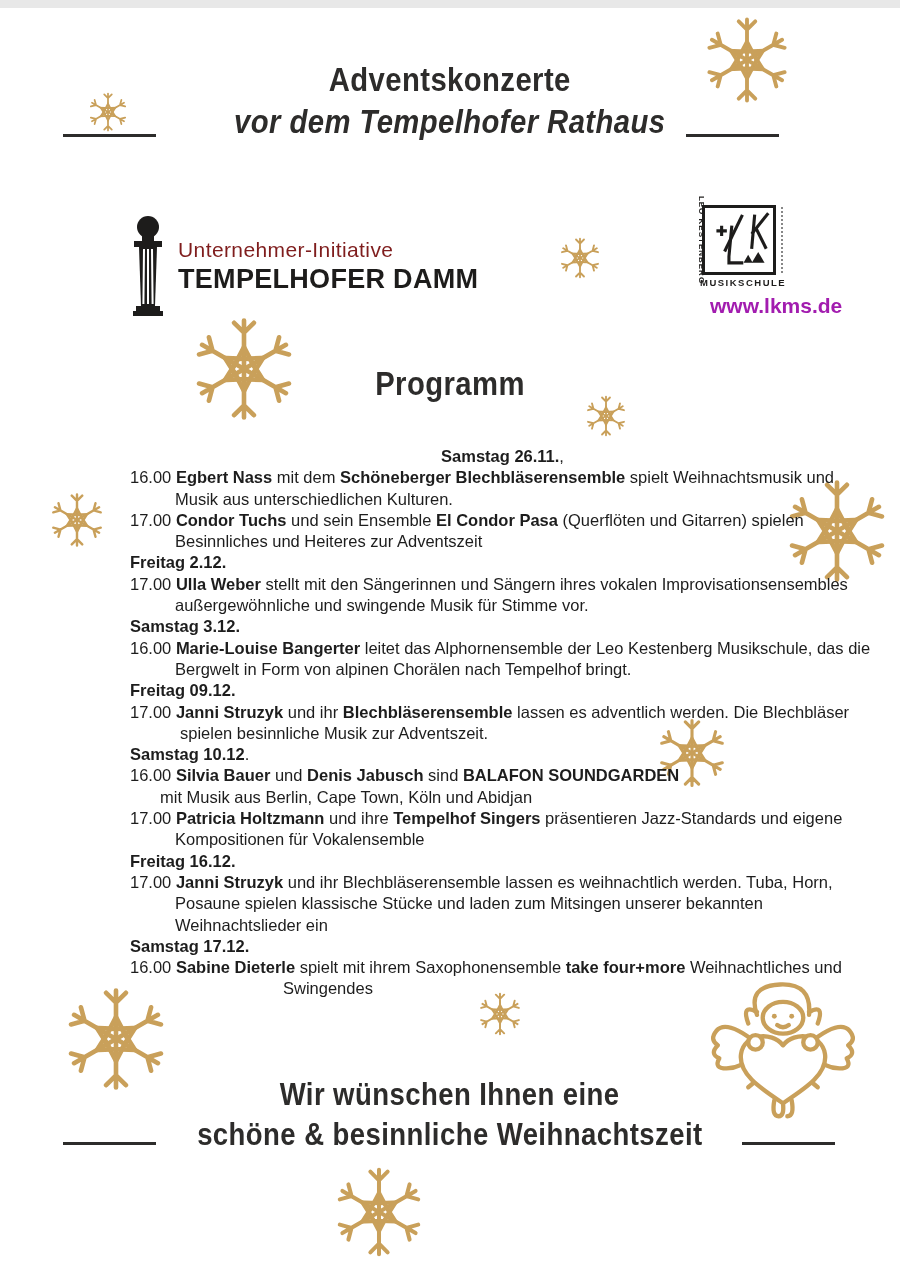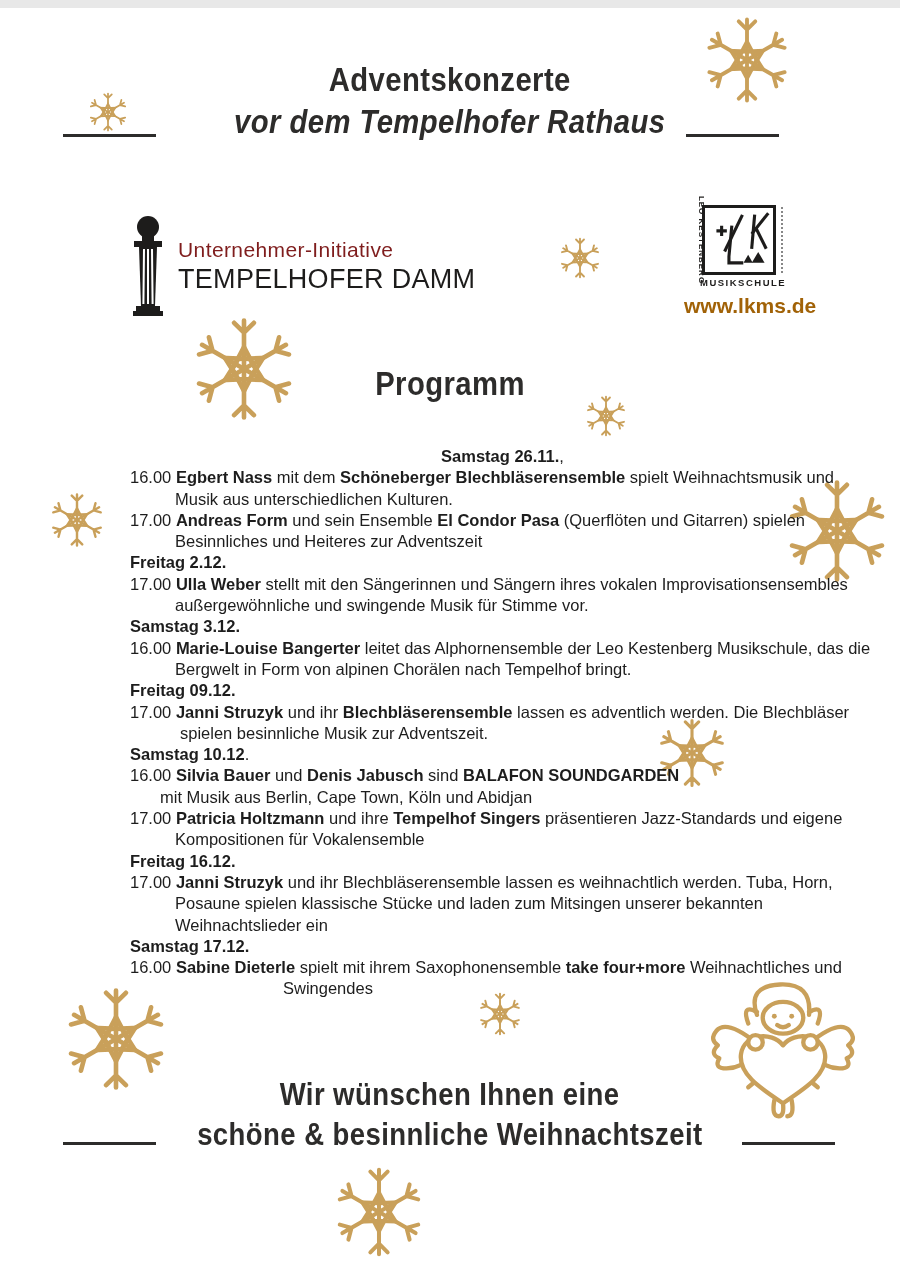--- a/index.html
+++ b/index.html
@@ -14,32 +14,32 @@
   .content { position:absolute; inset:0; z-index:2; }
 
   .headline { position:absolute; left:0; right:0; text-align:center; color:#2d2c2b; font-weight:bold; }
   .cond { display:inline-block; transform:scaleX(0.86); transform-origin:50% 50%; white-space:nowrap; letter-spacing:0.5px; }
   .title-1 { top:52px;  font-size:34px; }
   .title-2 { top:94px;  font-size:34px;font-style:italic; }
   .bar { position:absolute; height:3px; background:#2d2c2b; }
 
   .org-logo   { position:absolute; left:128px; top:206px; width:40px; height:104px; }
   .org-name1  { position:absolute; left:178px; top:230px; font-size:21px; color:#7f1d1d; letter-spacing:0.4px; }
-  .org-name2  { position:absolute; left:178px; top:256px; font-size:27px; font-weight:normal; color:#1d1c1b; letter-spacing:0.3px; }
+  .org-name2  { position:absolute; left:178px; top:256px; font-size:27px; font-weight:bold; color:#1d1c1b; letter-spacing:0.3px; }
 
   .lk-box      { position:absolute; left:702px; top:197px; width:74px; height:70px; border:3px solid #1d1c1b; }
   .lk-mono     { position:absolute; left:0; top:0; width:100%; height:100%; }
   .lk-vert     { position:absolute; left:666px; top:197px; width:70px; height:70px; }
   .lk-vert span{ position:absolute; left:35px; top:35px; transform:translate(-50%,-50%) rotate(90deg);
                  font-size:8px; letter-spacing:1px; color:#1d1c1b; white-space:nowrap; font-weight:bold; }
   .lk-right    { position:absolute; left:781px; top:199px; width:4px; height:66px;
                  border-left:2px dotted #555; opacity:0.7; }
   .lk-school   { position:absolute; left:700px; top:269px; width:78px; text-align:center;
                  font-size:9.5px; letter-spacing:1.5px; font-weight:bold; color:#1d1c1b; }
-  .lk-web      { position:absolute; left:684px; top:286px; font-size:21px; font-weight:bold; color:#a16207; }
+  .lk-web      { position:absolute; left:710px; top:286px; font-size:21px; font-weight:bold; color:#a21caf; }
 
   .program-heading { top:356px; font-size:34px; }
   .program { position:absolute; left:130px; top:438px; width:745px; }
   .pline { font-size:16.5px; line-height:21.3px; color:#1d1d1d; white-space:nowrap; }
   .pline .b { font-weight:bold; }
 
   .footer-1 { top:1068px; font-size:32px; }
   .footer-2 { top:1108px; font-size:32px; }
 </style>
 </head>
@@ -168,21 +168,21 @@
     <div class="lk-school">MUSIKSCHULE</div>
     <div class="lk-web">www.lkms.de</div>
 
     <div class="headline program-heading">
       <span class="cond">Programm</span>
     </div>
     <div class="program" id="program-host">
         <div class="pline" style="padding-left: 0px; text-align: center;"><span class="b">Samstag 26.11.</span><span>,</span></div>
         <div class="pline" style="padding-left: 0px;"><span>16.00 </span><span class="b">Egbert Nass</span><span> mit dem </span><span class="b">Schöneberger Blechbläserensemble</span><span> spielt Weihnachtsmusik und</span></div>
         <div class="pline" style="padding-left: 45px;"><span>Musik aus unterschiedlichen Kulturen.</span></div>
-        <div class="pline" style="padding-left: 0px;"><span>17.00 </span><span class="b">Andreas Form</span><span> und sein Ensemble </span><span class="b">El Condor Pasa</span><span> (Querflöten und Gitarren) spielen</span></div>
+        <div class="pline" style="padding-left: 0px;"><span>17.00 </span><span class="b">Condor Tuchs</span><span> und sein Ensemble </span><span class="b">El Condor Pasa</span><span> (Querflöten und Gitarren) spielen</span></div>
         <div class="pline" style="padding-left: 45px;"><span>Besinnliches und Heiteres zur Adventszeit</span></div>
         <div class="pline" style="padding-left: 0px;"><span class="b">Freitag 2.12.</span></div>
         <div class="pline" style="padding-left: 0px;"><span>17.00 </span><span class="b">Ulla Weber</span><span> stellt mit den Sängerinnen und Sängern ihres vokalen Improvisationsensembles</span></div>
         <div class="pline" style="padding-left: 45px;"><span>außergewöhnliche und swingende Musik für Stimme vor.</span></div>
         <div class="pline" style="padding-left: 0px;"><span class="b">Samstag 3.12.</span></div>
         <div class="pline" style="padding-left: 0px;"><span>16.00 </span><span class="b">Marie-Louise Bangerter</span><span> leitet das Alphornensemble der Leo Kestenberg Musikschule, das die</span></div>
         <div class="pline" style="padding-left: 45px;"><span>Bergwelt in Form von alpinen Chorälen nach Tempelhof bringt.</span></div>
         <div class="pline" style="padding-left: 0px;"><span class="b">Freitag 09.12.</span></div>
         <div class="pline" style="padding-left: 0px;"><span>17.00 </span><span class="b">Janni Struzyk</span><span> und ihr </span><span class="b">Blechbläserensemble</span><span> lassen es adventlich werden. Die Blechbläser</span></div>
         <div class="pline" style="padding-left: 50px;"><span>spielen besinnliche Musik zur Adventszeit.</span></div>

